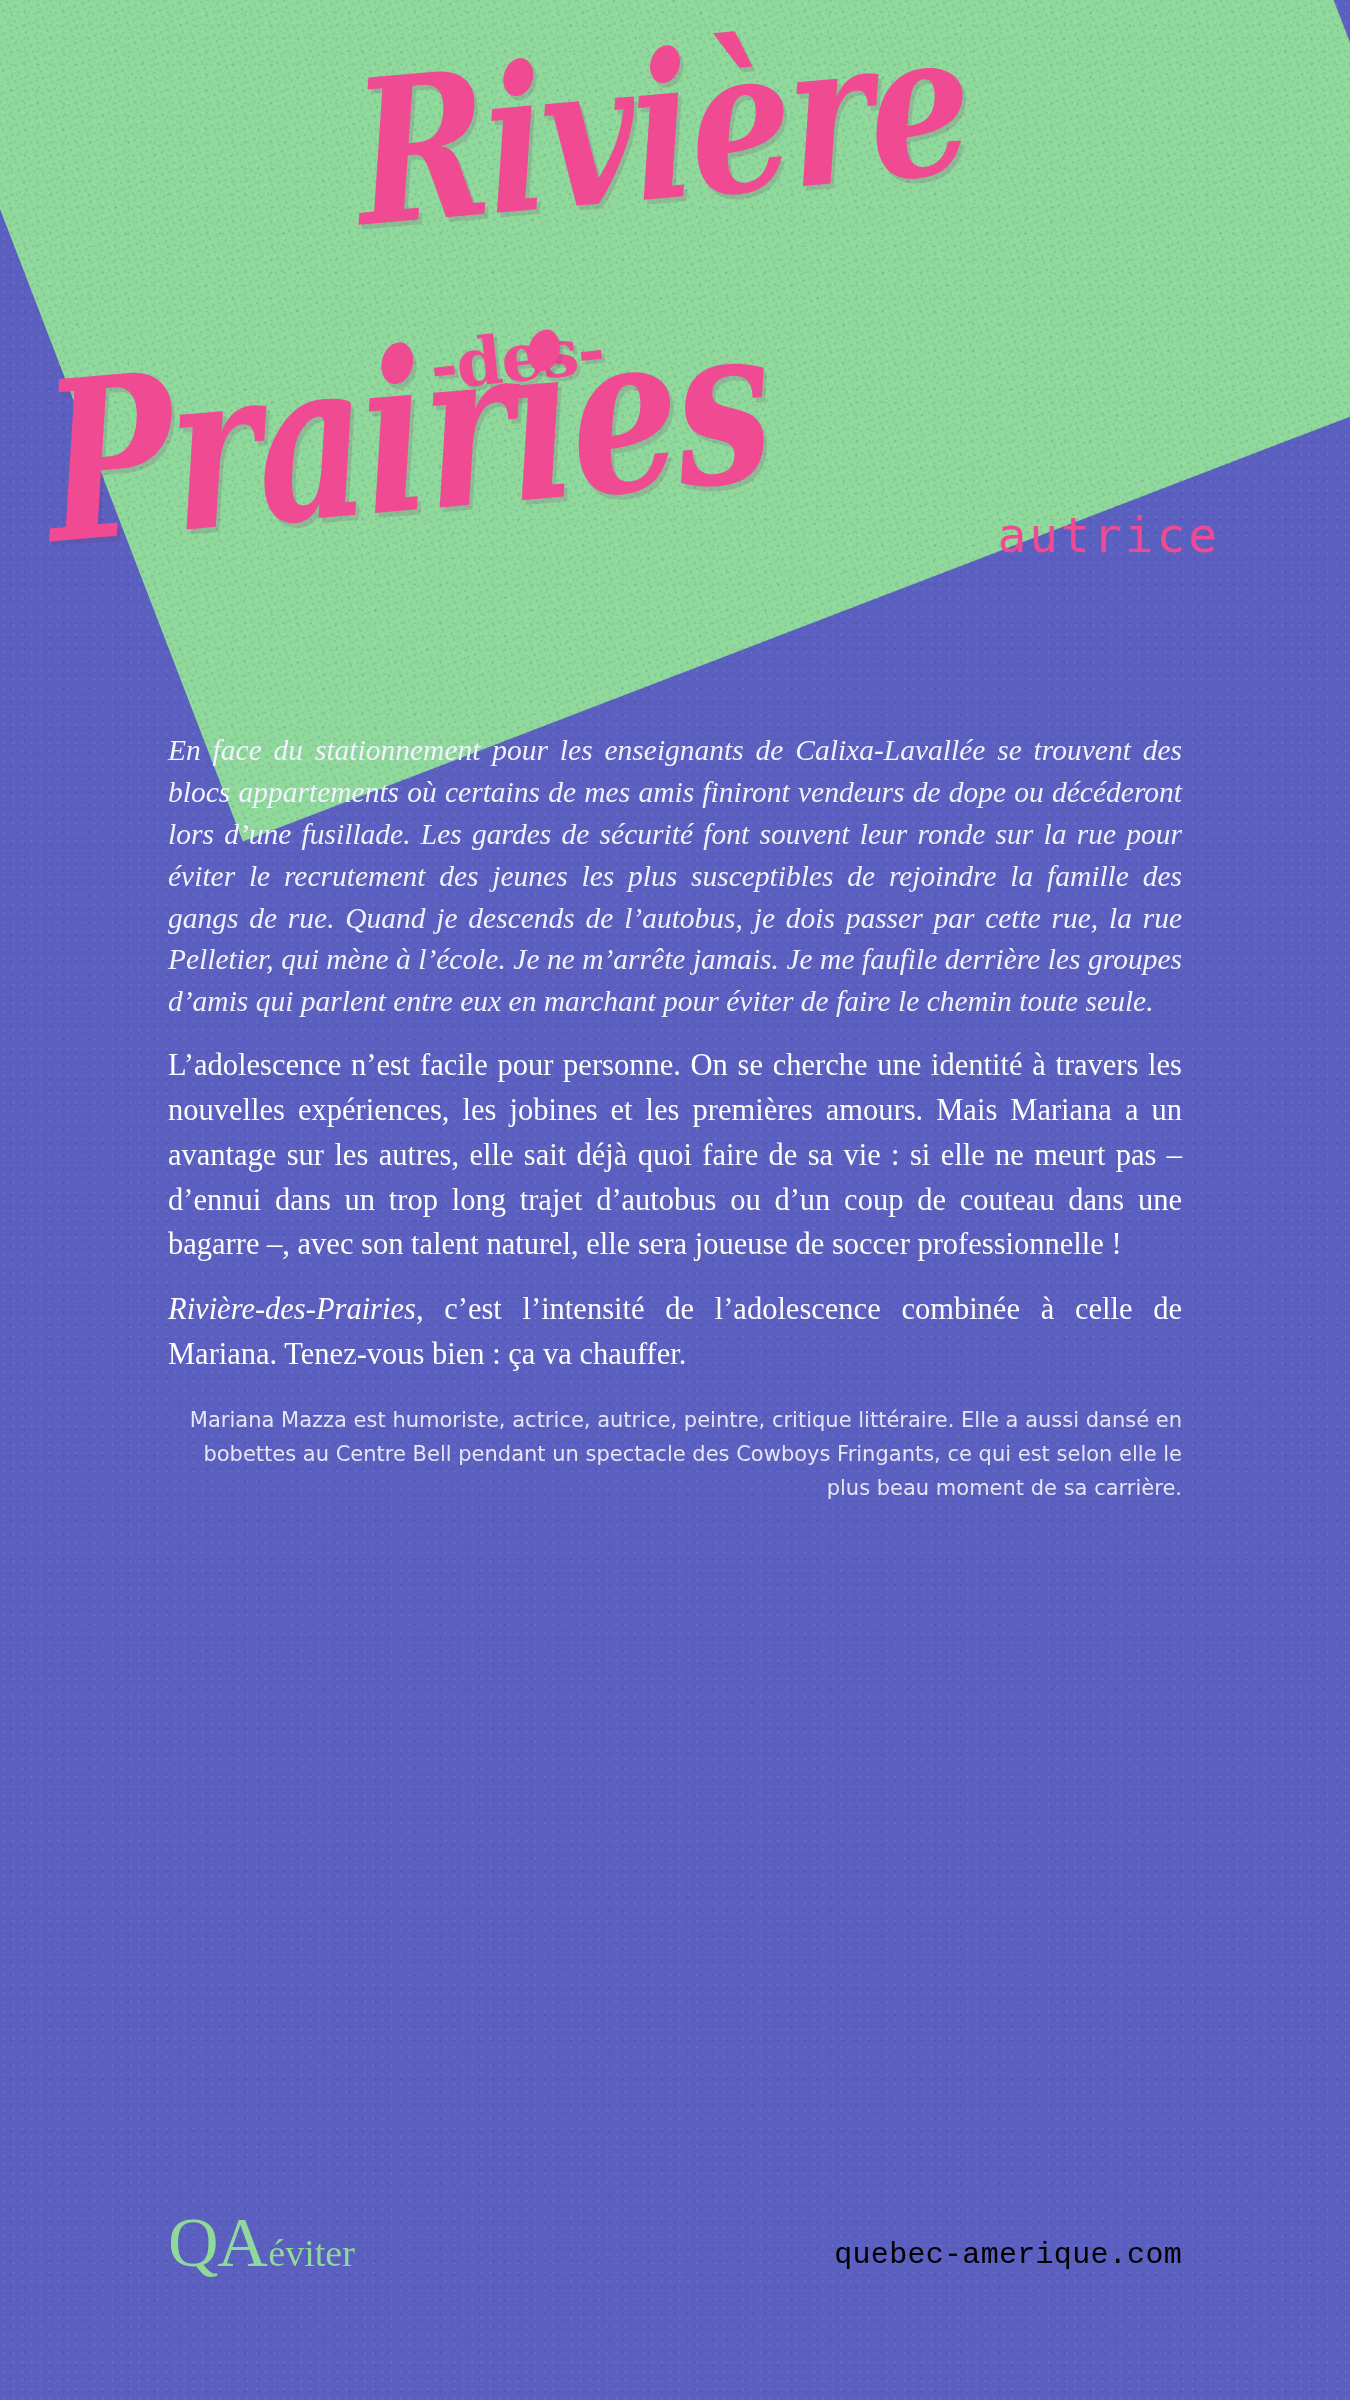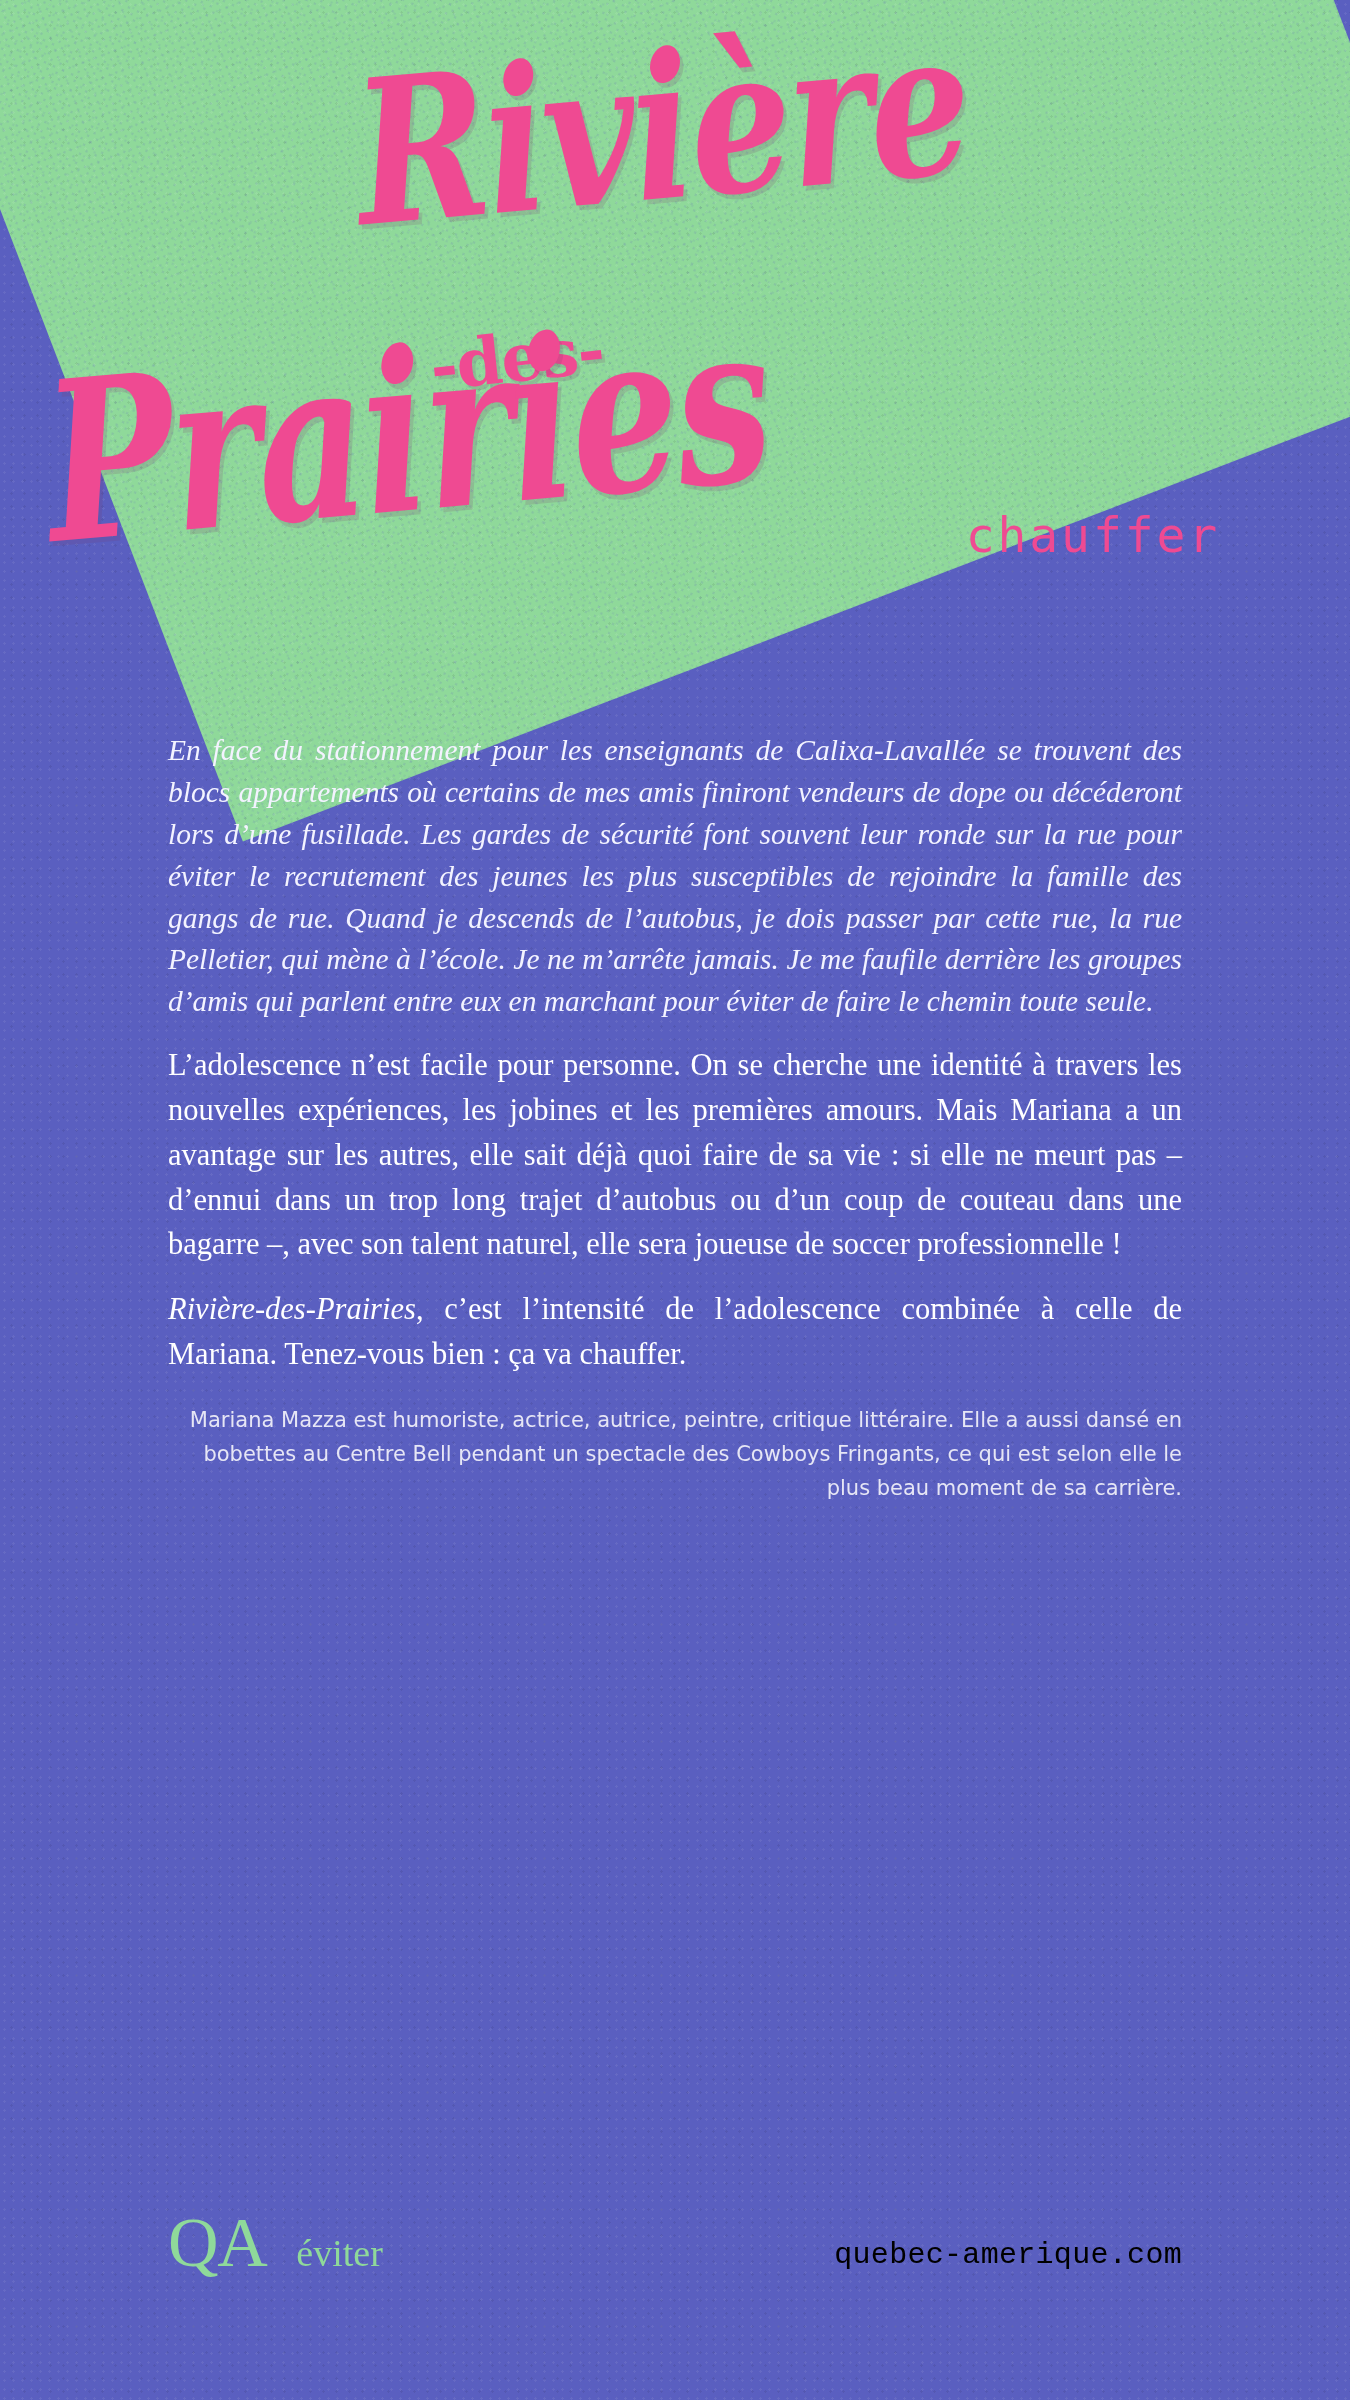--- a/index.html
+++ b/index.html
@@ -158,21 +158,21 @@
     left: 168px;
     right: 168px;
     bottom: 122px;
     display: flex;
     align-items: flex-end;
     justify-content: space-between;
   }
   .logo {
     display: flex;
     align-items: baseline;
-    gap: 30px;
+    gap: 2px;
   }
   .logo .qa {
     color: #8fd99a;
     font-family: "Liberation Serif", serif;
     font-size: 70px;
     line-height: 1;
     letter-spacing: -0.02em;
   }
   .logo .kind {
     color: #8fd99a;
@@ -196,21 +196,21 @@
   <div class="green-band"></div>
   <div class="speckle-bg"></div>
 
   <div class="title-block">
     <div class="title-word title-riviere">Rivière</div>
     <div class="title-word title-des">-des-</div>
     <div class="title-word title-prairies">Prairies</div>
   </div>
 
   <div class="author">
-    <span>chauffer</span>
+    <span>autrice</span>
   </div>
 
   <div class="text-col">
     <p class="blurb">En face du stationnement pour les enseignants de Calixa-Lavallée se trouvent des blocs appartements où certains de mes amis finiront vendeurs de dope ou décéderont lors d’une fusillade. Les gardes de sécurité font souvent leur ronde sur la rue pour éviter le recrutement des jeunes les plus susceptibles de rejoindre la famille des gangs de rue. Quand je descends de l’autobus, je dois passer par cette rue, la rue Pelletier, qui mène à l’école. Je ne m’arrête jamais. Je me faufile derrière les groupes d’amis qui parlent entre eux en marchant pour éviter de faire le chemin toute seule.</p>
     <p class="body">L’adolescence n’est facile pour personne. On se cherche une identité à travers les nouvelles expériences, les jobines et les premières amours. Mais Mariana a un avantage sur les autres, elle sait déjà quoi faire de sa vie : si elle ne meurt pas – d’ennui dans un trop long trajet d’autobus ou d’un coup de couteau dans une bagarre –, avec son talent naturel, elle sera joueuse de soccer professionnelle !</p>
     <p class="closing"><em>Rivière-des-Prairies</em><span>, c’est l’intensité de l’adolescence combinée à celle de Mariana. Tenez-vous bien : ça va chauffer.</span></p>
     <p class="bio">Mariana Mazza est humoriste, actrice, autrice, peintre, critique littéraire. Elle a aussi dansé en bobettes au Centre Bell pendant un spectacle des Cowboys Fringants, ce qui est selon elle le plus beau moment de sa carrière.</p>
   </div>
 
   <div class="footer">

